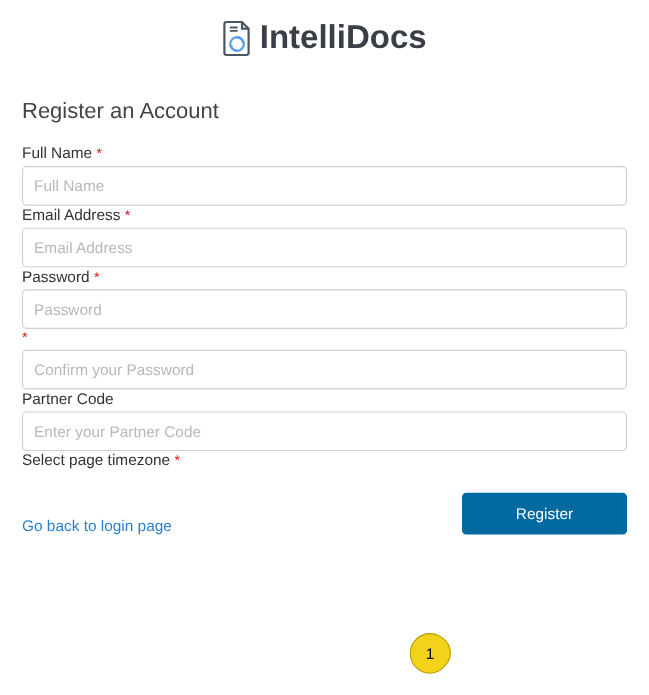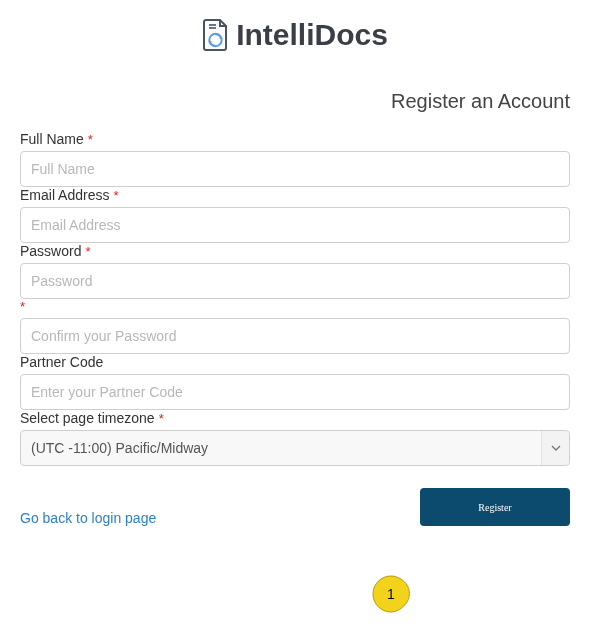--- a/index.html
+++ b/index.html
@@ -21,21 +21,21 @@
     gap: 6px;
     margin-bottom: 38px;
   }
   .logo-row svg { display: block; }
   .logo-text {
     font-size: 30px;
     font-weight: 700;
     color: #3a3f47;
   }
   .page-title {
-    text-align: right;
+    text-align: left;
     font-size: 20px;
     font-weight: 400;
     color: #444;
     margin-bottom: 18px;
   }
   .field-group { margin-bottom: 0; }
   .field-label-row {
     display: flex;
     align-items: baseline;
     gap: 4px;
@@ -89,27 +89,26 @@
   }
   .back-link {
     color: #2b7fd3;
     font-size: 14px;
     text-decoration: none;
     cursor: pointer;
   }
   .register-btn {
     width: 150px;
     height: 38px;
-    background: #0c4a6e;
+    background: #0369a1;
     color: #fff;
     border: none;
     border-radius: 4px;
-    font-size: 10px;
+    font-size: 14px;
     cursor: pointer;
-    font-family: Liberation Serif, serif;
   }
   .callout-marker {
     position: absolute;
     left: 371px;
     top: 574px;
     width: 40px;
     height: 40px;
     pointer-events: none;
   }
 </style>
@@ -155,30 +154,20 @@
       <div class="field-group"><div class="field-label-row">
           <span>Partner Code</span>
         </div><input class="text-input" type="text" placeholder="Enter your Partner Code" style=""></div>
     </div>
 
   <div class="field-group">
     <div class="field-label-row">
       <span>Select page timezone</span>
       <span class="req-star">*</span>
     </div>
-    <div class="select-wrap">
-      <div class="select-box">
-        <span>(UTC -11:00) Pacific/Midway</span>
-      </div>
-      <div class="select-caret-box">
-        <svg width="10" height="6" viewBox="0 0 10 6">
-            <path d="M1 1 L5 5 L9 1" fill="none" stroke="#777" stroke-width="1.4"></path>
-          </svg>
-      </div>
-    </div>
   </div>
 
   <div class="footer-row">
     <a class="back-link">Go back to login page</a>
     <button class="register-btn">Register</button>
   </div>
 </div>
 
 <div class="callout-marker">
   <svg width="40" height="40" viewBox="0 0 40 40">

